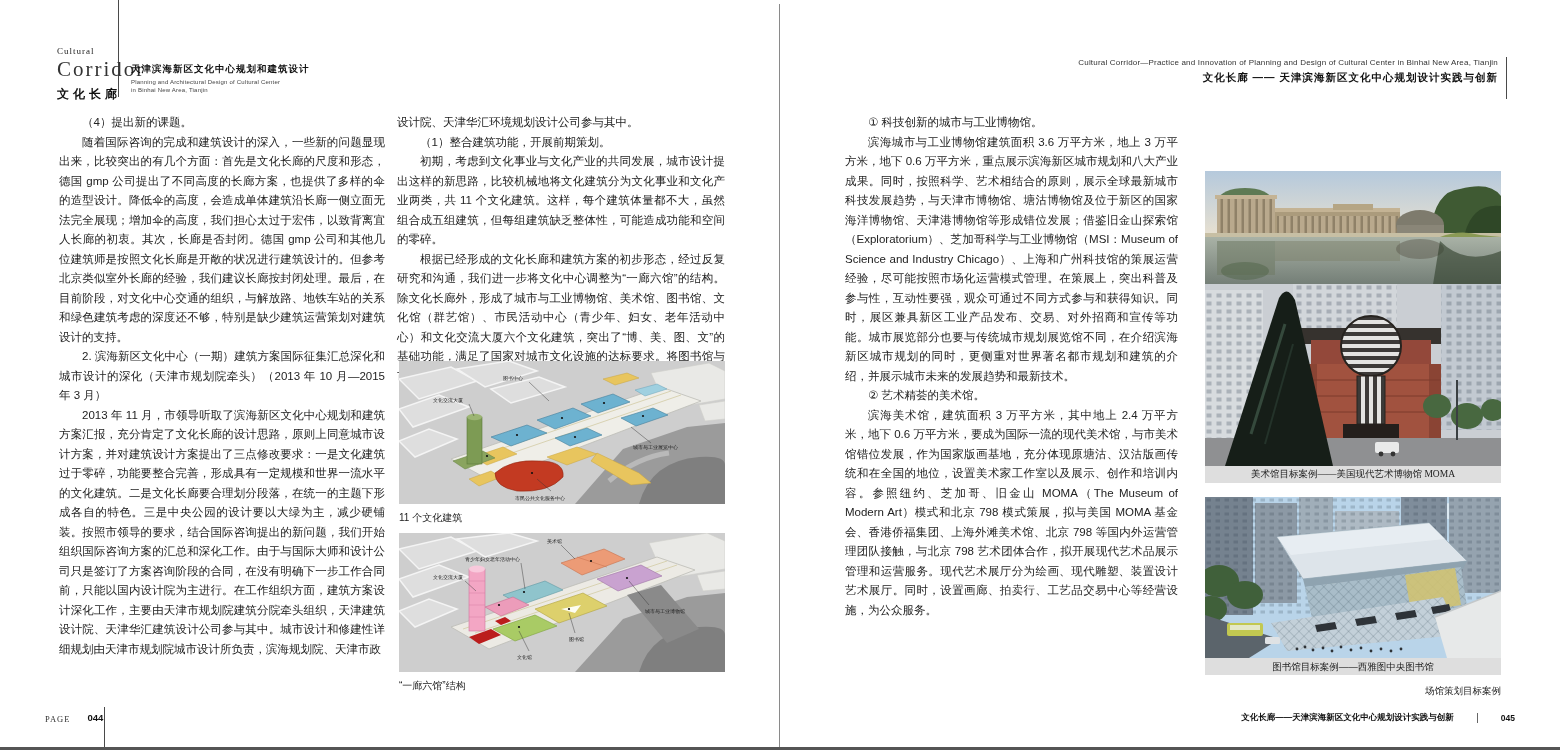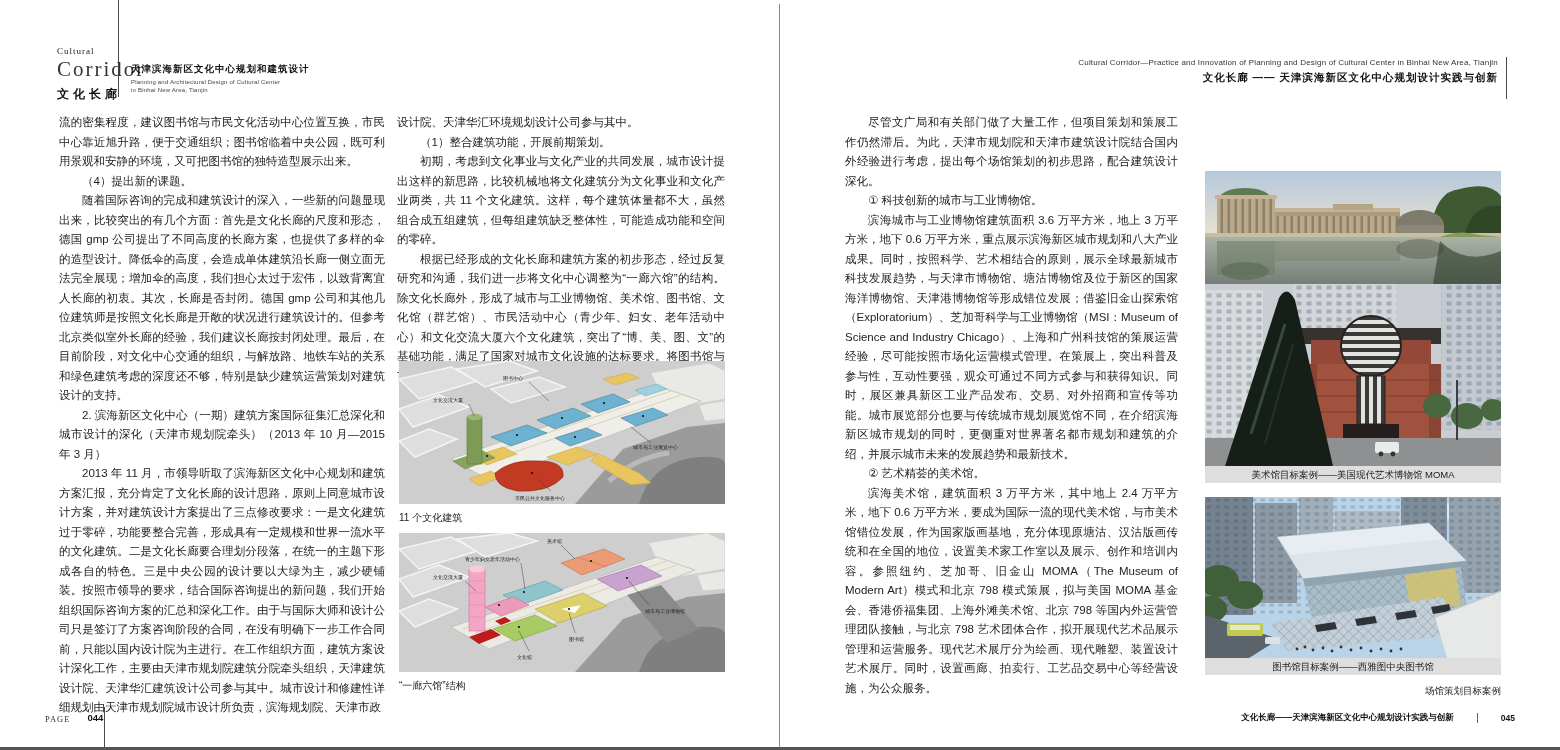--- a/index.html
+++ b/index.html
@@ -30,21 +30,21 @@
   #col2{left:397px;width:328px;}
   #rcol{left:845px;width:333px;}
 
   .figure{position:absolute;left:399px;width:292px;}
   #fig1{top:361px;}
   #fig2{top:533px;}
   .figure svg{display:block;}
   .fig-caption{font-size:10px;color:#222;margin-top:7px;}
 
   .photo{position:absolute;left:1205px;width:296px;}
-  #photo1{top:127px;margin-top:44px;} #photo2{top:284px;} #photo3{top:497px;}
+  #photo1{top:127px;margin-top:44px;} #photo2{top:284px;font-family:Liberation Serif, serif;} #photo3{top:497px;}
   .photo svg{display:block;}
   .photo-caption{height:17px;line-height:17px;background:#dedede;font-size:9.5px;text-align:center;color:#222;}
   #photos-note{position:absolute;right:59px;top:685px;font-size:9.5px;color:#222;}
 
   .lp-footer{position:absolute;left:45px;top:712px;display:flex;align-items:flex-start;}
   .lp-footer .pg{font-family:"Liberation Serif","DejaVu Serif",serif;font-size:8.5px;letter-spacing:1px;color:#333;margin-top:2px;}
   .lp-footer .num{font-size:9.5px;font-weight:bold;margin-left:17px;color:#111;}
 
   .rp-footer{position:absolute;right:45px;top:712px;font-size:8.5px;font-weight:bold;color:#111;display:flex;gap:23px;align-items:center;}
   .rp-footer .sep{width:1px;height:10px;background:#666;}
@@ -71,21 +71,20 @@
 </div>
 <div class="lp-title">
   <div class="lp-title-cn">天津滨海新区文化中心规划和建筑设计</div>
   <div class="lp-title-en">
     <div>Planning and Architectural Design of Cultural Center</div>
     <div>in Binhai New Area, Tianjin</div>
   </div>
 </div>
 
 <div class="textcol" id="col1">
-  <p class="cont">流的密集程度，建议图书馆与市民文化活动中心位置互换，市民中心靠近旭升路，便于交通组织；图书馆临着中央公园，既可利用景观和安静的环境，又可把图书馆的独特造型展示出来。</p>
   <p>（4）提出新的课题。</p>
   <p>随着国际咨询的完成和建筑设计的深入，一些新的问题显现出来，比较突出的有几个方面：首先是文化长廊的尺度和形态，德国 gmp 公司提出了不同高度的长廊方案，也提供了多样的伞的造型设计。降低伞的高度，会造成单体建筑沿长廊一侧立面无法完全展现；增加伞的高度，我们担心太过于宏伟，以致背离宜人长廊的初衷。其次，长廊是否封闭。德国 gmp 公司和其他几位建筑师是按照文化长廊是开敞的状况进行建筑设计的。但参考北京类似室外长廊的经验，我们建议长廊按封闭处理。最后，在目前阶段，对文化中心交通的组织，与解放路、地铁车站的关系和绿色建筑考虑的深度还不够，特别是缺少建筑运营策划对建筑设计的支持。</p>
   <p>2. 滨海新区文化中心（一期）建筑方案国际征集汇总深化和城市设计的深化（天津市规划院牵头）（2013 年 10 月—2015 年 3 月）</p>
   <p>2013 年 11 月，市领导听取了滨海新区文化中心规划和建筑方案汇报，充分肯定了文化长廊的设计思路，原则上同意城市设计方案，并对建筑设计方案提出了三点修改要求：一是文化建筑过于零碎，功能要整合完善，形成具有一定规模和世界一流水平的文化建筑。二是文化长廊要合理划分段落，在统一的主题下形成各自的特色。三是中央公园的设计要以大绿为主，减少硬铺装。按照市领导的要求，结合国际咨询提出的新问题，我们开始组织国际咨询方案的汇总和深化工作。由于与国际大师和设计公司只是签订了方案咨询阶段的合同，在没有明确下一步工作合同前，只能以国内设计院为主进行。在工作组织方面，建筑方案设计深化工作，主要由天津市规划院建筑分院牵头组织，天津建筑设计院、天津华汇建筑设计公司参与其中。城市设计和修建性详细规划由天津市规划院城市设计所负责，滨海规划院、天津市政</p>
 </div>
 
 <div class="textcol" id="col2">
   <p class="cont">设计院、天津华汇环境规划设计公司参与其中。</p>
   <p>（1）整合建筑功能，开展前期策划。</p>
   <p>初期，考虑到文化事业与文化产业的共同发展，城市设计提出这样的新思路，比较机械地将文化建筑分为文化事业和文化产业两类，共 11 个文化建筑。这样，每个建筑体量都不大，虽然组合成五组建筑，但每组建筑缺乏整体性，可能造成功能和空间的零碎。</p>
@@ -224,21 +223,20 @@
   </svg>
   <div class="fig-caption">“一廊六馆”结构</div>
 </div>
 
 <div class="rp-header">
   <div class="rp-header-en">Cultural Corridor—Practice and Innovation of Planning and Design of Cultural Center in Binhai New Area, Tianjin</div>
   <div class="rp-header-cn">文化长廊 —— 天津滨海新区文化中心规划设计实践与创新</div>
 </div>
 
 <div class="textcol" id="rcol">
-  <p>尽管文广局和有关部门做了大量工作，但项目策划和策展工作仍然滞后。为此，天津市规划院和天津市建筑设计院结合国内外经验进行考虑，提出每个场馆策划的初步思路，配合建筑设计深化。</p>
   <p>① 科技创新的城市与工业博物馆。</p>
   <p>滨海城市与工业博物馆建筑面积 3.6 万平方米，地上 3 万平方米，地下 0.6 万平方米，重点展示滨海新区城市规划和八大产业成果。同时，按照科学、艺术相结合的原则，展示全球最新城市科技发展趋势，与天津市博物馆、塘沽博物馆及位于新区的国家海洋博物馆、天津港博物馆等形成错位发展；借鉴旧金山探索馆（Exploratorium）、芝加哥科学与工业博物馆（MSI：Museum of Science and Industry Chicago）、上海和广州科技馆的策展运营经验，尽可能按照市场化运营模式管理。在策展上，突出科普及参与性，互动性要强，观众可通过不同方式参与和获得知识。同时，展区兼具新区工业产品发布、交易、对外招商和宣传等功能。城市展览部分也要与传统城市规划展览馆不同，在介绍滨海新区城市规划的同时，更侧重对世界著名都市规划和建筑的介绍，并展示城市未来的发展趋势和最新技术。</p>
   <p>② 艺术精荟的美术馆。</p>
   <p>滨海美术馆，建筑面积 3 万平方米，其中地上 2.4 万平方米，地下 0.6 万平方米，要成为国际一流的现代美术馆，与市美术馆错位发展，作为国家版画基地，充分体现原塘沽、汉沽版画传统和在全国的地位，设置美术家工作室以及展示、创作和培训内容。参照纽约、芝加哥、旧金山 MOMA（The Museum of Modern Art）模式和北京 798 模式策展，拟与美国 MOMA 基金会、香港侨福集团、上海外滩美术馆、北京 798 等国内外运营管理团队接触，与北京 798 艺术团体合作，拟开展现代艺术品展示管理和运营服务。现代艺术展厅分为绘画、现代雕塑、装置设计艺术展厅。同时，设置画廊、拍卖行、工艺品交易中心等经营设施，为公众服务。</p>
 </div>
 
 <div class="photo" id="photo1">
   <svg viewBox="0 0 296 132" width="296" height="132">
     <defs>
       <linearGradient id="sky1" x1="0" y1="0" x2="0" y2="1">

